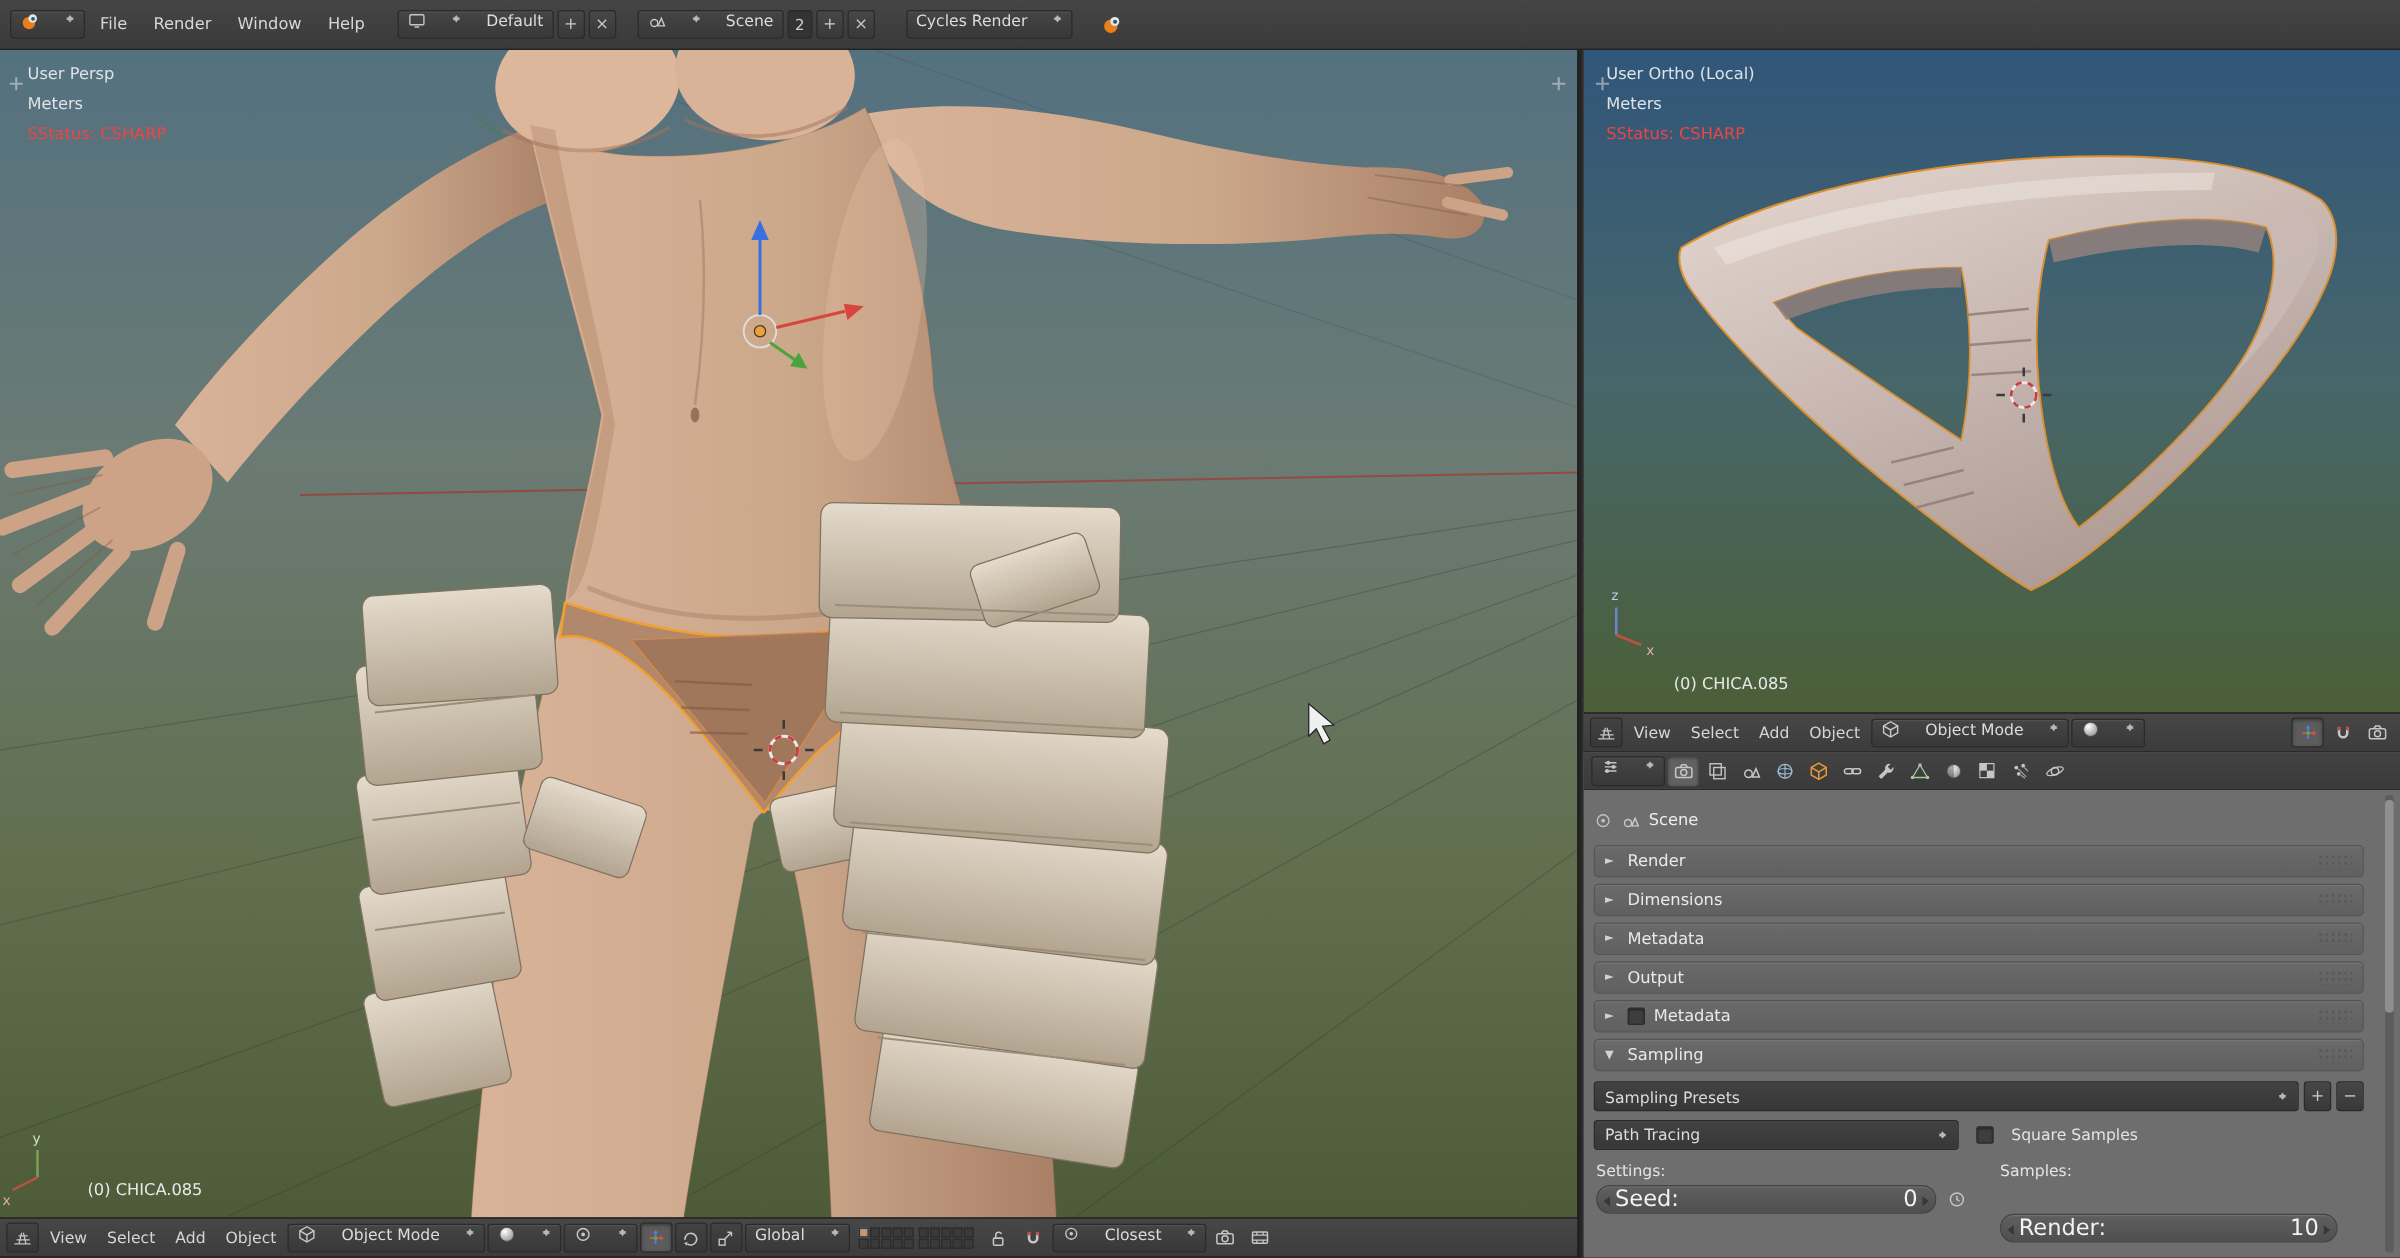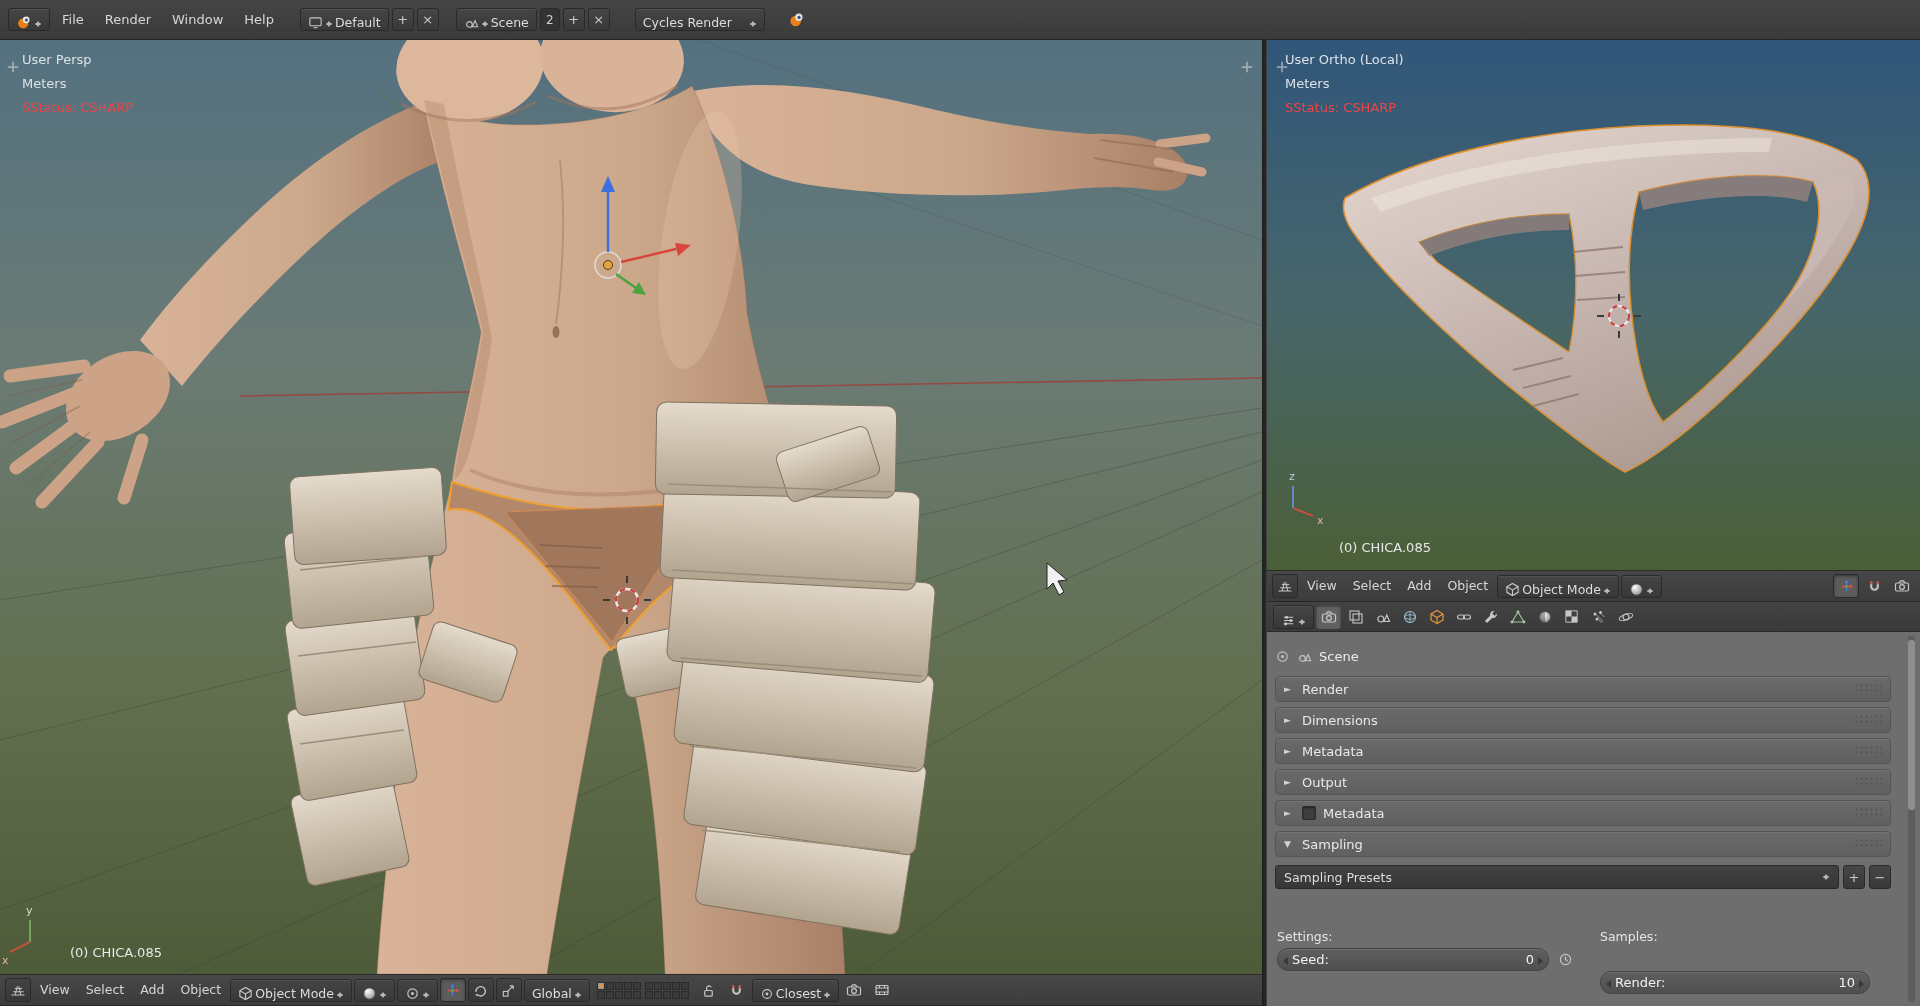--- a/index.html
+++ b/index.html
@@ -5,21 +5,21 @@
   * { box-sizing: border-box; margin: 0; padding: 0; }
   html,body { width:1920px; height:1006px; overflow:hidden; background:#2b2b2b;
     font-family:"DejaVu Sans","Liberation Sans",sans-serif; }
   .abs { position:absolute; }
 
   
   #topbar { position:absolute; left:0; top:0; width:1920px; height:40px;
     background:linear-gradient(#454545,#3a3a3a); border-bottom:1px solid #222;
     display:flex; align-items:center; gap:3px; padding:0 8px; }
   .menu { color:#d6d6d6; font-size:13px; padding:0 9px; line-height:38px; cursor:default; }
-  .dd { display:inline-flex; align-items:flex-end; gap:2px; height:23px;
+  .dd { display:inline-flex; align-items:flex-start; gap:20px; height:23px;
     background:linear-gradient(#454545,#383838); border:1px solid #2a2a2a; border-radius:3px;
     padding:0 7px; color:#dcdcdc; font-size:12.5px; box-shadow:inset 0 1px 0 rgba(255,255,255,.07); }
   .caret { width:8px; height:12px; position:relative; flex:0 0 8px; }
   .caret::before { content:""; position:absolute; left:1px; top:0;
     border:3px solid transparent; border-bottom:4px solid #b8b8b8; }
   .caret::after { content:""; position:absolute; left:1px; bottom:0;
     border:3px solid transparent; border-top:4px solid #b8b8b8; }
   .sqbtn { width:22px; height:23px; background:linear-gradient(#474747,#383838);
     border:1px solid #2a2a2a; border-radius:3px; color:#c9c9c9; font-size:13px;
     display:inline-flex; align-items:center; justify-content:center; }
@@ -76,21 +76,21 @@
   .grip { margin-left:auto; width:28px; height:12px;
     background-image:radial-gradient(#585858 1.1px, transparent 1.2px);
     background-size:5px 5px; opacity:.9; }
   .chk { width:14px; height:14px; background:#3e3e3e; border:1px solid #2b2b2b; border-radius:2px;
     box-shadow:inset 0 1px 2px rgba(0,0,0,.5); flex:0 0 14px; }
   .wdd { height:24px; background:linear-gradient(#424242,#373737); border:1px solid #2a2a2a;
     border-radius:3px; display:flex; align-items:center; gap:6px; padding:0 8px;
     color:#dcdcdc; font-size:12.5px; }
   .numf { height:23px; background:linear-gradient(#5f5f5f,#4f4f4f); border:1px solid #444;
     border-radius:11px; display:flex; align-items:center; padding:0 14px;
-    color:#f2f2f2; font-size:13px; position:relative;
+    color:#f2f2f2; font-size:18px; position:relative;
     box-shadow:inset 0 1px 0 rgba(255,255,255,.1); }
   .numf .val { margin-left:auto; }
   .numf::before { content:""; position:absolute; left:5px; top:8px;
     border:4px solid transparent; border-right:5px solid rgba(0,0,0,.35); border-left:none; }
   .numf::after { content:""; position:absolute; right:5px; top:8px;
     border:4px solid transparent; border-left:5px solid rgba(0,0,0,.35); border-right:none; }
   .collabel { position:absolute; color:#e4e4e4; font-size:12.5px; }
   #props-scroll { position:absolute; left:641px; top:34px; width:7px; height:366px;
     background:#5d5d5d; border-radius:3px; }
   #props-thumb { position:absolute; left:0; top:4px; width:7px; height:170px;
@@ -761,20 +761,28 @@
 
   <div class="prow" style="top:263px; height:25px; display:flex; gap:4px">
     <div class="wdd" style="flex:1; justify-content:space-between">
       <span>Sampling Presets</span>
       <span class="caret"></span>
     </div>
     <div class="sqbtn" style="height:24px">+</div>
     <div class="sqbtn" style="height:24px">−</div>
   </div>
 
+  <div class="prow" style="top:293px; height:25px; display:flex; align-items:center; gap:14px">
+    <div class="wdd" style="width:292px; justify-content:space-between">
+      <span>Path Tracing</span>
+      <span class="caret"></span>
+    </div>
+    <span class="chk"></span>
+    <span style="color:#e4e4e4; font-size:12.5px">Square Samples</span>
+  </div>
 
   <span class="collabel" style="left:10px; top:327px">Settings:</span>
   <span class="collabel" style="left:333px; top:327px">Samples:</span>
 
   <div class="numf abs" style="left:10px; top:346px; width:272px">
     <span>Seed:</span>
     <span class="val">0</span>
   </div>
   <div class="ibtn abs" style="left:286px; top:346px; width:24px; height:23px">
     <svg class="ic" width="15" height="15">

